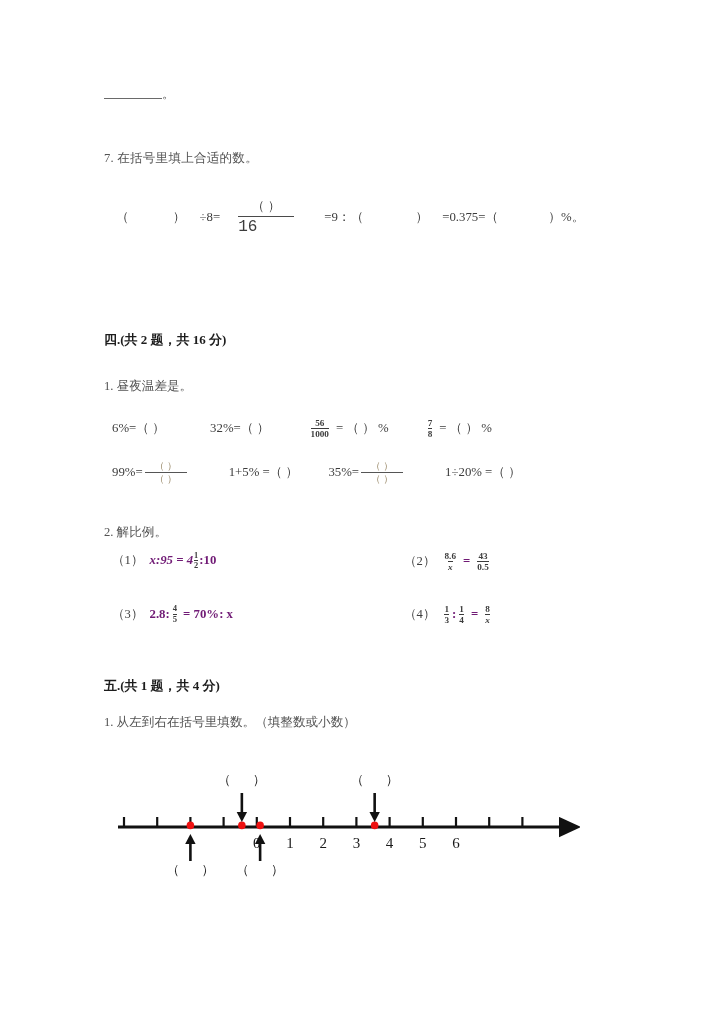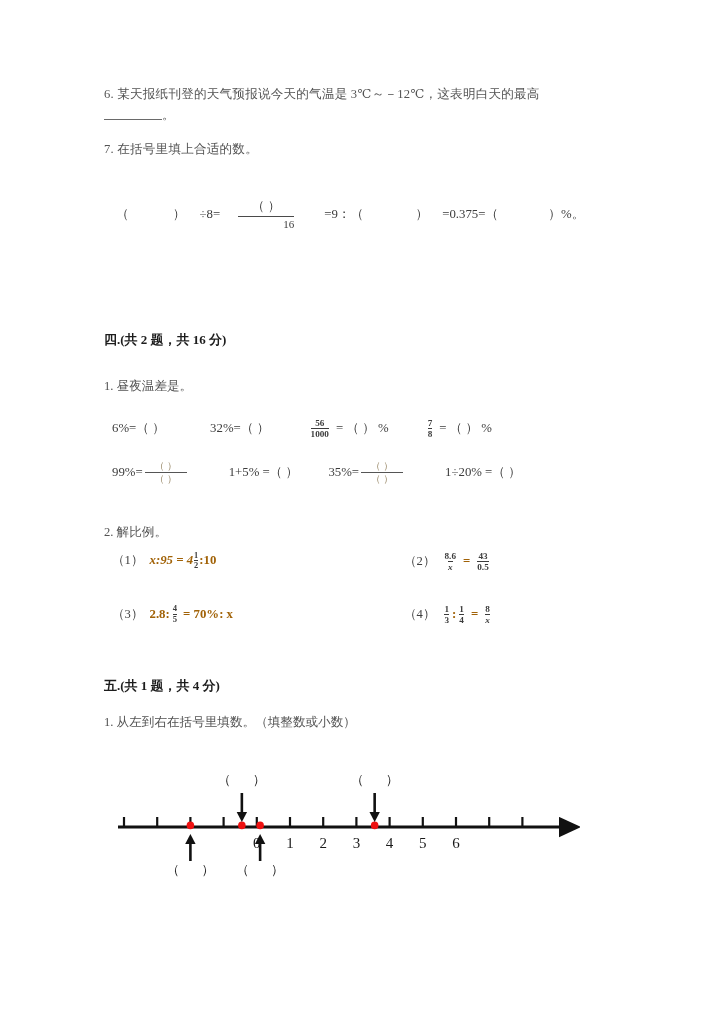--- a/index.html
+++ b/index.html
@@ -109,27 +109,28 @@
     font-size: 12.8px;
     width: 46px;
     text-align: center;
     padding-bottom: 1px;
   }
   .frac16 .bar {
     width: 56px;
     border-top: 1px solid #4a4a4a;
   }
   .frac16 .bot {
-    font-size: 11px;
+    font-size: 16px;
     padding-top: 1px;
     width: 56px;
-    text-align: right;
-  }
-
-  .eqn { font-size: 12.8px; font-weight: bold; color: #a16207; }
+    text-align: left;
+    font-family: Liberation Mono, monospace;
+  }
+
+  .eqn { font-size: 12.8px; font-weight: bold; color: #701a75; }
   .eqn .var { font-style: italic; }
   .eqn-label { font-size: 12.6px; font-weight: normal; color: #3c3c3c; }
 
   
   #numberline-wrap {
     position: relative;
     width: 470px;
     height: 118px;
     margin-left: 6px;
   }
@@ -145,29 +146,25 @@
   }
 </style>
 </head>
 <body>
 
 <div class="page">
   <div class="content">
 
     <div style="position:absolute; left:0; top:84px; width:500px;">
       <div class="qline">
-        <span>6.</span>
-        <span>某天报纸刊登的天气预报说今天的气温是 3℃～－12℃，这表明白天的最高</span>
-      </div>
-      <div class="qline">
         <span class="blank-u" style="width:58px"></span><span>。</span>
       </div>
     </div>
 
-    <div style="position:absolute; left:0; top:139px; width:500px;">
+    <div style="position:absolute; left:0; top:148px; width:500px;">
       <div class="qline">
         <span>7.</span>
         <span>在括号里填上合适的数。</span>
       </div>
     </div>
 
     <div style="position:absolute; left:12px; top:198px;" class="math-row">
       <span class="paren">（</span>
       <span style="display:inline-block;width:44px"></span>
       <span class="paren">）</span>

